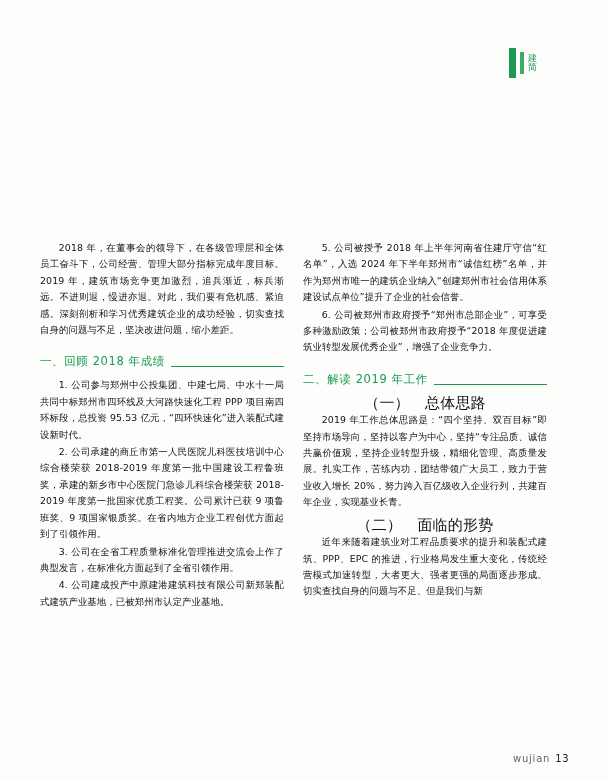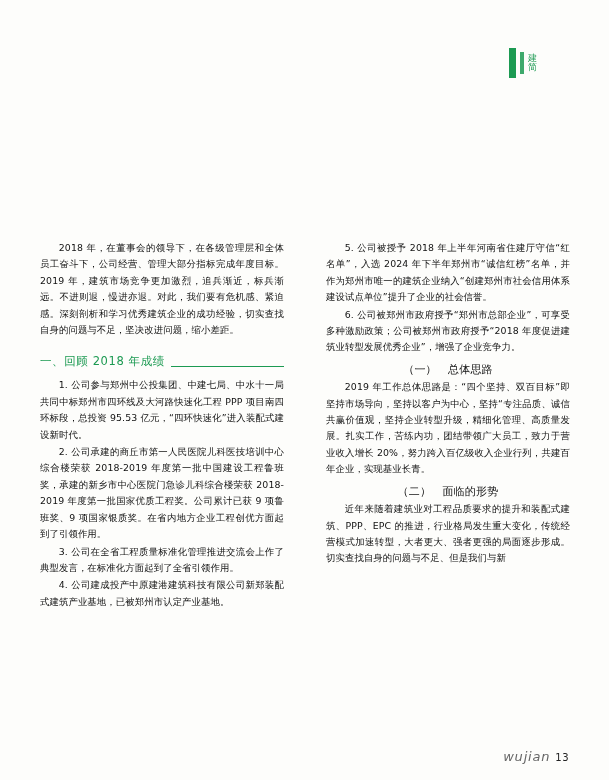--- a/index.html
+++ b/index.html
@@ -57,21 +57,21 @@
 
   
   .columns {
     position: absolute;
     top: 240px;
     left: 0;
     right: 0;
     bottom: 40px;
     padding: 0 40px;
     display: flex;
-    gap: 42px;
+    gap: 19px;
     box-sizing: border-box;
   }
   .col {
     width: 244px;
     flex: 0 0 244px;
   }
 
   p.para {
     margin: 0 0 1px 0;
     font-size: 9.4px;
@@ -105,41 +105,40 @@
     left: 0;
     right: 0;
     bottom: 3px;
     height: 1px;
     background: #1c9a52;
     z-index: 1;
   }
 
   .sub-head {
     margin: 6px 0 1px 0;
-    font-size: 11px;
+    font-size: 15px;
     line-height: 16.4px;
     text-align: center;
     color: #111;
     letter-spacing: .2px;
   }
 
   
   .footer {
     position: absolute;
     right: 40px;
     bottom: 16px;
     display: flex;
     align-items: baseline;
     gap: 5px;
   }
   .footer .fw {
-    font-size: 13px;
+    font-size: 10px;
     color: #666;
     letter-spacing: .8px;
-    font-style: italic;
   }
   .footer .fp {
     font-size: 10px;
     color: #222;
     letter-spacing: .5px;
   }
 </style>
 </head>
 <body>
 
@@ -170,20 +169,24 @@
       <p class="para">3. 公司在全省工程质量标准化管理推进交流会上作了典型发言，在标准化方面起到了全省引领作用。</p>
       <p class="para">4. 公司建成投产中原建港建筑科技有限公司新郑装配式建筑产业基地，已被郑州市认定产业基地。</p>
 
     </div>
 
     <div class="col">
 
       <p class="para">5. 公司被授予 2018 年上半年河南省住建厅守信“红名单”，入选 2024 年下半年郑州市“诚信红榜”名单，并作为郑州市唯一的建筑企业纳入“创建郑州市社会信用体系建设试点单位”提升了企业的社会信誉。</p>
       <p class="para">6. 公司被郑州市政府授予“郑州市总部企业”，可享受多种激励政策；公司被郑州市政府授予“2018 年度促进建筑业转型发展优秀企业”，增强了企业竞争力。</p>
 
+      <div class="section-head">
+        <div class="sh-rule"></div>
+        <span class="sh-text">二、解读 2019 年工作</span>
+      </div>
 
       <p class="sub-head">（一）　总体思路</p>
       <p class="para">2019 年工作总体思路是：“四个坚持、双百目标”即 坚持市场导向，坚持以客户为中心，坚持“专注品质、诚信共赢价值观，坚持企业转型升级，精细化管理、高质量发展。扎实工作，苦练内功，团结带领广大员工，致力于营业收入增长 20%，努力跨入百亿级收入企业行列，共建百年企业，实现基业长青。</p>
 
       <p class="sub-head">（二）　面临的形势</p>
       <p class="para">近年来随着建筑业对工程品质要求的提升和装配式建筑、PPP、EPC 的推进，行业格局发生重大变化，传统经营模式加速转型，大者更大、强者更强的局面逐步形成。切实查找自身的问题与不足、但是我们与新</p>
 
     </div>
 
   </div>

